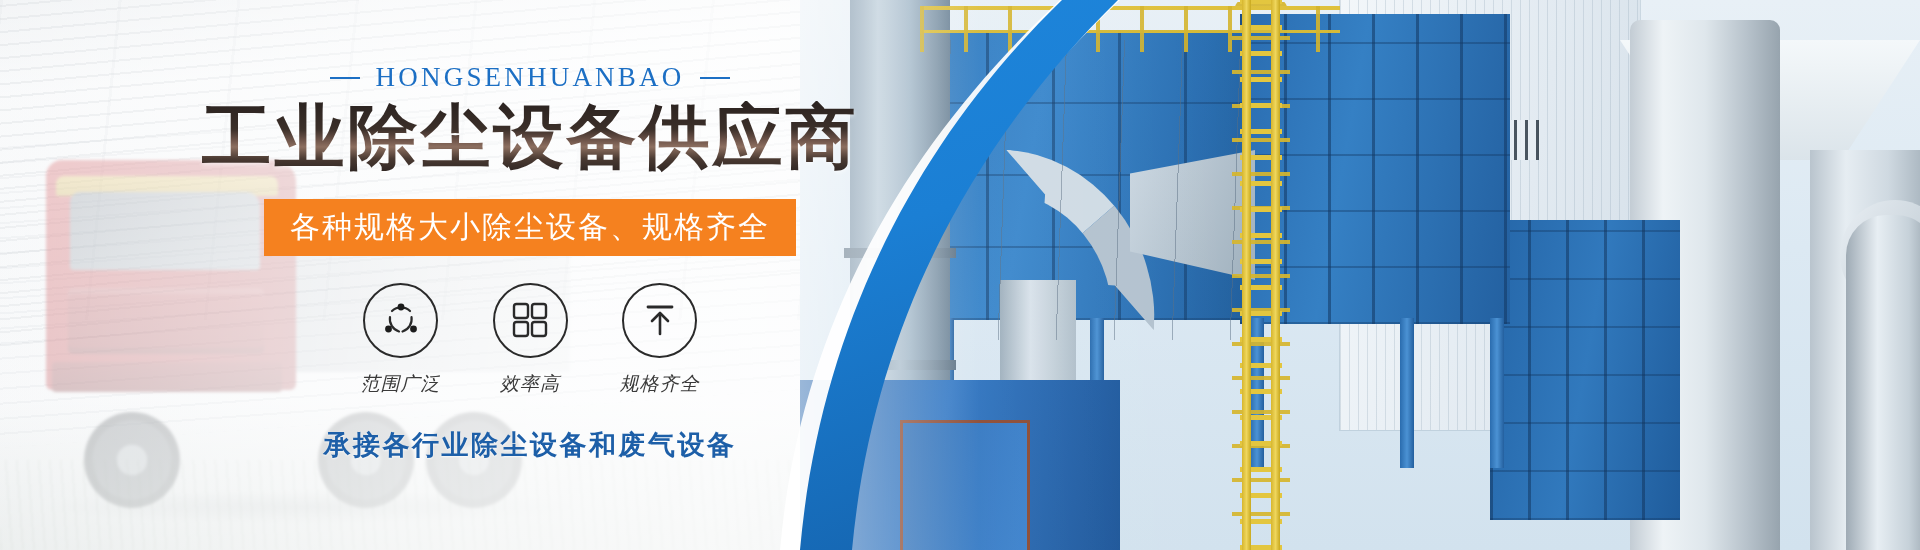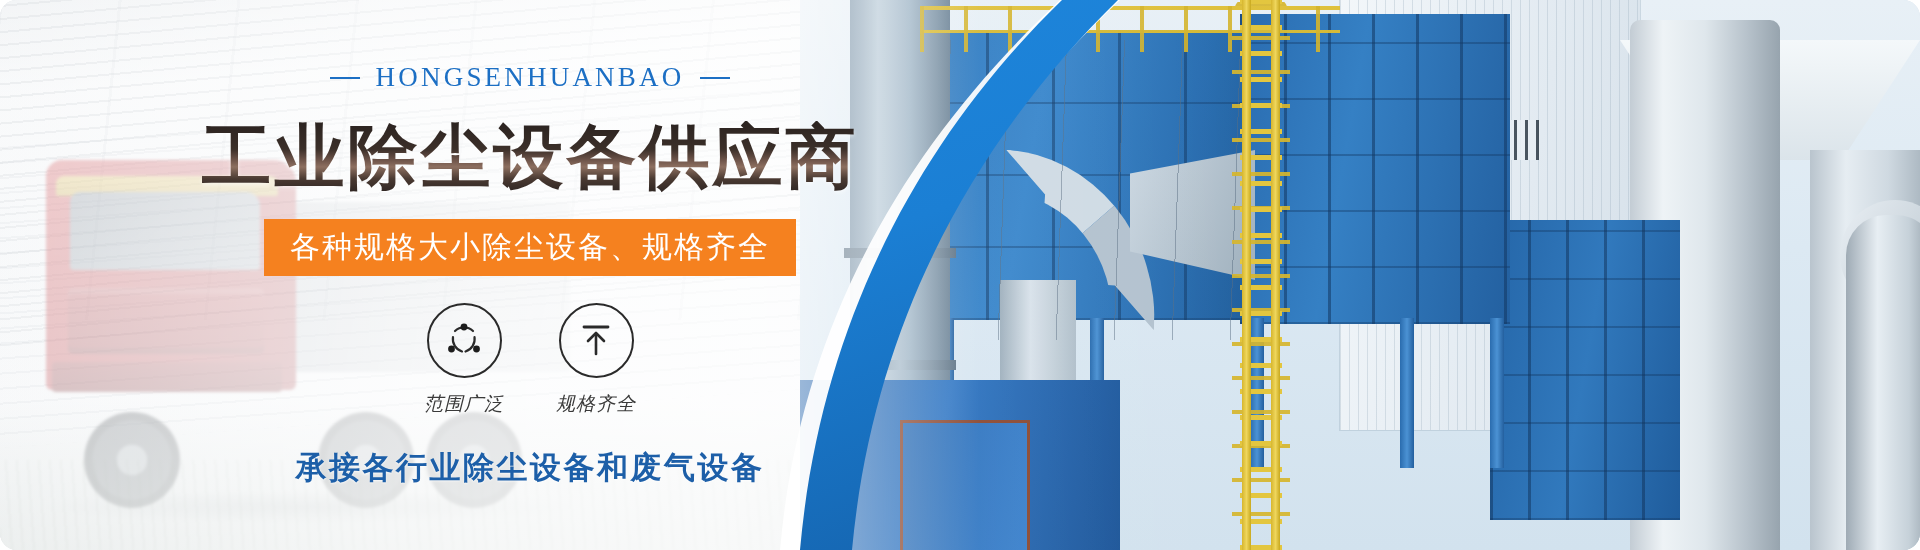--- a/index.html
+++ b/index.html
@@ -4,21 +4,20 @@
 <style>
   * { margin:0; padding:0; box-sizing:border-box; }
   html,body { width:1920px; height:550px; overflow:hidden; background:#fff; }
   body { font-family:"Liberation Sans","DejaVu Sans",sans-serif; }
 
   #banner {
     position:relative;
     width:1920px; height:550px;
     overflow:hidden;
     background:#eef1f4;
-    border-radius:17px;
   }
 
   
   .bg-left {
     position:absolute; left:0; top:0; width:1060px; height:550px;
     background:
       linear-gradient(175deg, rgba(255,255,255,0.72) 0%, rgba(250,251,252,0.62) 45%, rgba(244,246,248,0.70) 100%),
       linear-gradient(100deg, #dfe3e7 0%, #e9edf0 28%, #f2f5f7 58%, #eef1f4 100%);
     overflow:hidden;
   }
@@ -294,21 +293,21 @@
   .eyebrow {
     display:flex; align-items:center; gap:16px;
     color:#1c6fc4;
     font-family:"Liberation Serif","DejaVu Serif",serif;
     font-size:27px; letter-spacing:3.2px; font-weight:400;
     text-shadow:0 1px 2px rgba(255,255,255,.8);
   }
   .eyebrow .dash { display:inline-block; width:30px; height:2px; background:#1c6fc4; }
 
   .headline {
-    margin-top:28px;
+    margin-top:8px;
     font-size:70px; font-weight:700; line-height:1.05;
     letter-spacing:3px;
     background:linear-gradient(180deg,#2b2320 0%,#3b2f29 38%,#6b5248 52%,#8d6f60 62%,#4a3a32 78%,#2a2220 100%);
     -webkit-background-clip:text; background-clip:text;
     color:transparent; -webkit-text-fill-color:transparent;
     filter:drop-shadow(0 2px 2px rgba(255,255,255,.55));
   }
 
   .sub-bar {
     margin-top:24px;
@@ -331,21 +330,21 @@
     background:rgba(255,255,255,0.06);
   }
   .f-label {
     margin-top:13px; font-size:19px; color:#3a3a3a; letter-spacing:1px;
     text-shadow:0 1px 1px rgba(255,255,255,.75);
     font-style:italic;
   }
 
   .tagline {
     margin-top:30px;
-    color:#1d5fa8; font-size:31px; font-weight:700; letter-spacing:2.5px;
+    color:#1d5fa8; font-size:27px; font-weight:700; letter-spacing:2.5px;
     text-shadow:0 1px 2px rgba(255,255,255,.75);
   }
 </style>
 </head>
 <body>
 
 <div id="banner">
 
   <div class="bg-left">
     <div class="fac-roof"></div>
@@ -470,20 +469,31 @@
             <path d="M31.5 18 A13 13 0 0 1 22.5 32.5" fill="none" stroke="#2a2a2a" stroke-width="2.2" stroke-linecap="round"></path>
             <path d="M19 32.5 A13 13 0 0 1 10 18" fill="none" stroke="#2a2a2a" stroke-width="2.2" stroke-linecap="round"></path>
             <circle cx="21" cy="8" r="3.4" fill="#1c1c1c"></circle>
             <circle cx="8.5" cy="30" r="3.4" fill="#1c1c1c"></circle>
             <circle cx="33.5" cy="30" r="3.4" fill="#1c1c1c"></circle>
           </svg>
         </div>
         <div class="f-label">范围广泛</div>
       </div>
 
+      <div class="feature">
+        <div class="f-circle">
+          <svg width="40" height="40" viewBox="0 0 40 40">
+            <rect x="4" y="4" width="14" height="14" rx="2.5" fill="none" stroke="#2a2a2a" stroke-width="2.4"></rect>
+            <rect x="22" y="4" width="14" height="14" rx="2.5" fill="none" stroke="#2a2a2a" stroke-width="2.4"></rect>
+            <rect x="4" y="22" width="14" height="14" rx="2.5" fill="none" stroke="#2a2a2a" stroke-width="2.4"></rect>
+            <rect x="22" y="22" width="14" height="14" rx="2.5" fill="none" stroke="#2a2a2a" stroke-width="2.4"></rect>
+          </svg>
+        </div>
+        <div class="f-label">效率高</div>
+      </div>
 
 
       <div class="feature">
         <div class="f-circle">
           <svg width="40" height="40" viewBox="0 0 40 40">
             <line x1="8" y1="7" x2="32" y2="7" stroke="#2a2a2a" stroke-width="2.8" stroke-linecap="round"></line>
             <line x1="20" y1="34" x2="20" y2="14" stroke="#2a2a2a" stroke-width="2.6" stroke-linecap="round"></line>
             <path d="M12 21 L20 13 L28 21" fill="none" stroke="#2a2a2a" stroke-width="2.6" stroke-linecap="round" stroke-linejoin="round"></path>
           </svg>
         </div>

